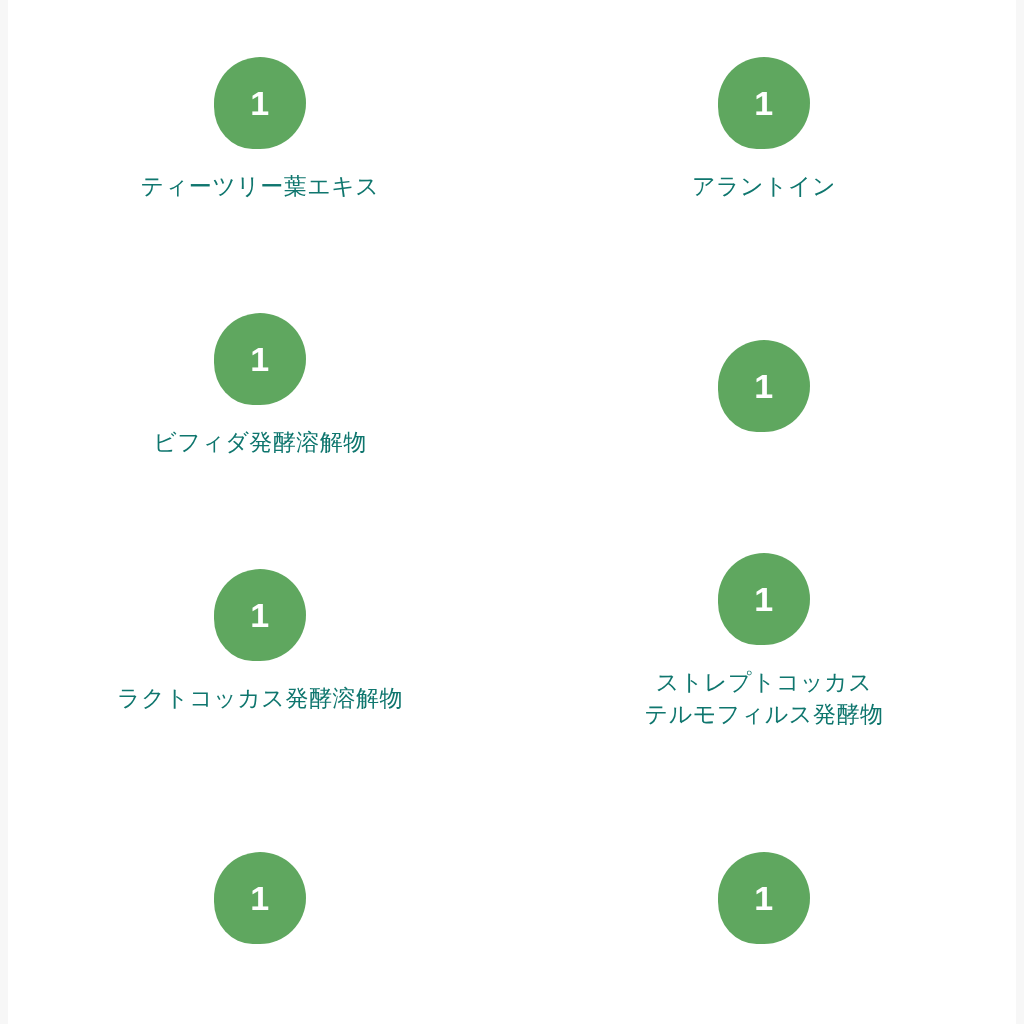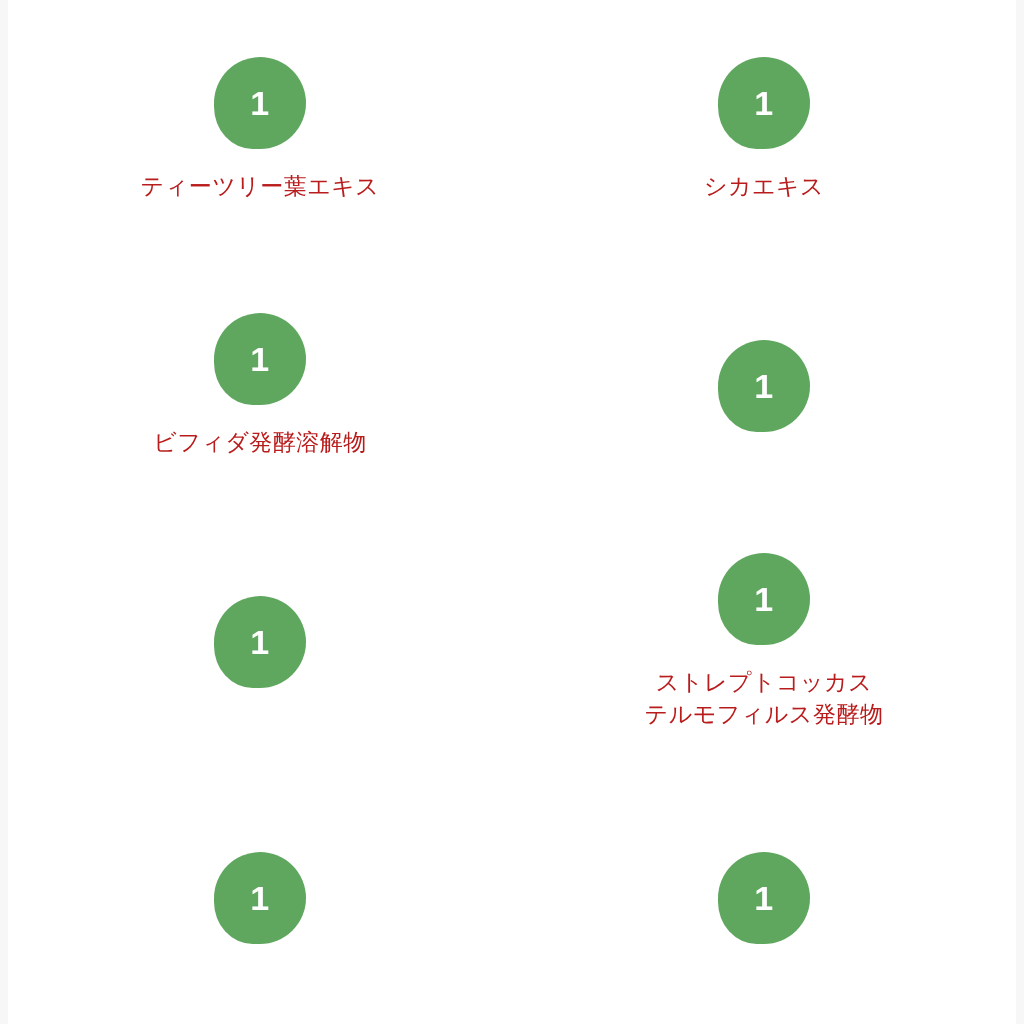--- a/index.html
+++ b/index.html
@@ -66,21 +66,21 @@
     line-height: 1;
     
     border-radius: 50% 50% 50% 42% / 50% 50% 50% 46%;
     letter-spacing: 0.5px;
   }
 
   .label {
     margin-top: 22px;
     font-size: 23px;
     line-height: 1.38;
-    color: #b91c1c;
+    color: #0f766e;
     text-align: center;
     letter-spacing: 0.5px;
     font-family: "Liberation Serif", "DejaVu Serif", serif;
     white-space: pre-line;
     max-width: 430px;
   }
 </style>
 </head>
 <body>
 
@@ -91,34 +91,35 @@
 
   <div class="grid">
 
     <div class="cell">
       <div class="badge">1</div>
       <div class="label">ティーツリー葉エキス</div>
     </div>
 
     <div class="cell">
       <div class="badge">1</div>
-      <div class="label">シカエキス</div>
+      <div class="label">アラントイン</div>
     </div>
 
     <div class="cell">
       <div class="badge">1</div>
       <div class="label">ビフィダ発酵溶解物</div>
     </div>
 
     <div class="cell">
       <div class="badge">1</div>
     </div>
 
     <div class="cell">
       <div class="badge">1</div>
+      <div class="label">ラクトコッカス発酵溶解物</div>
     </div>
 
     <div class="cell">
       <div class="badge">1</div>
       <div class="label">ストレプトコッカス
 テルモフィルス発酵物</div>
     </div>
 
     <div class="cell">
       <div class="badge">1</div>

